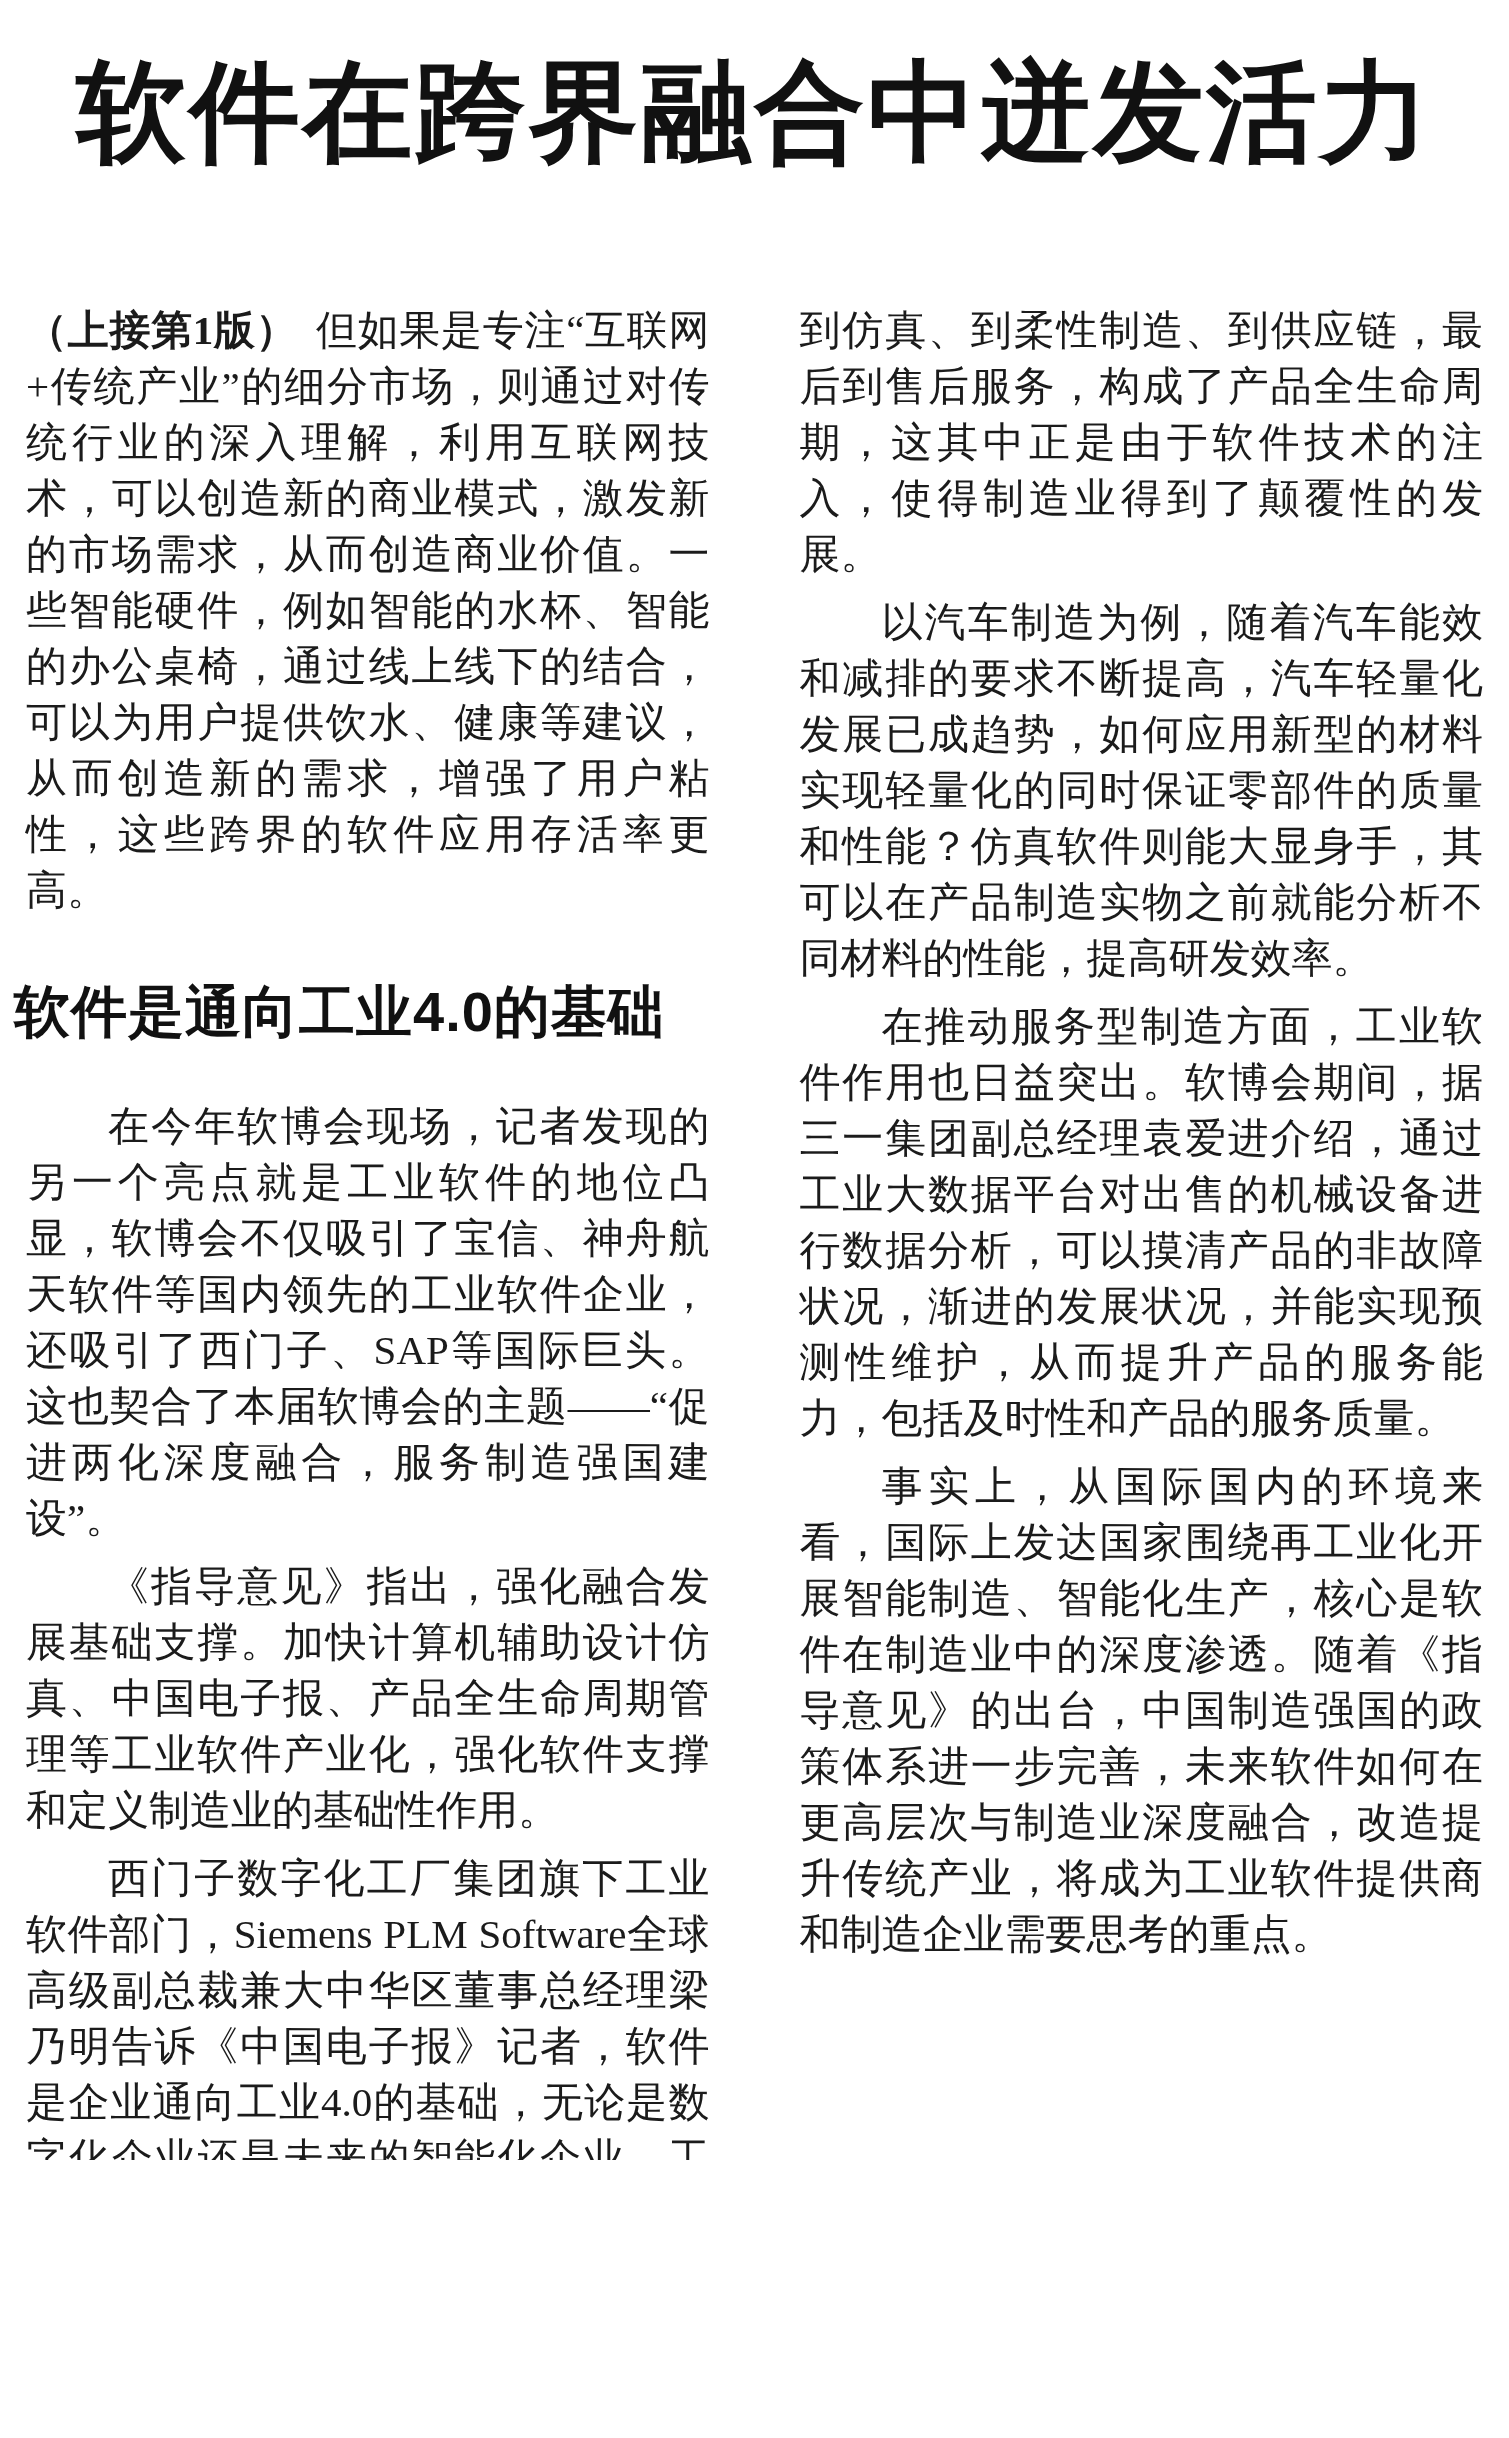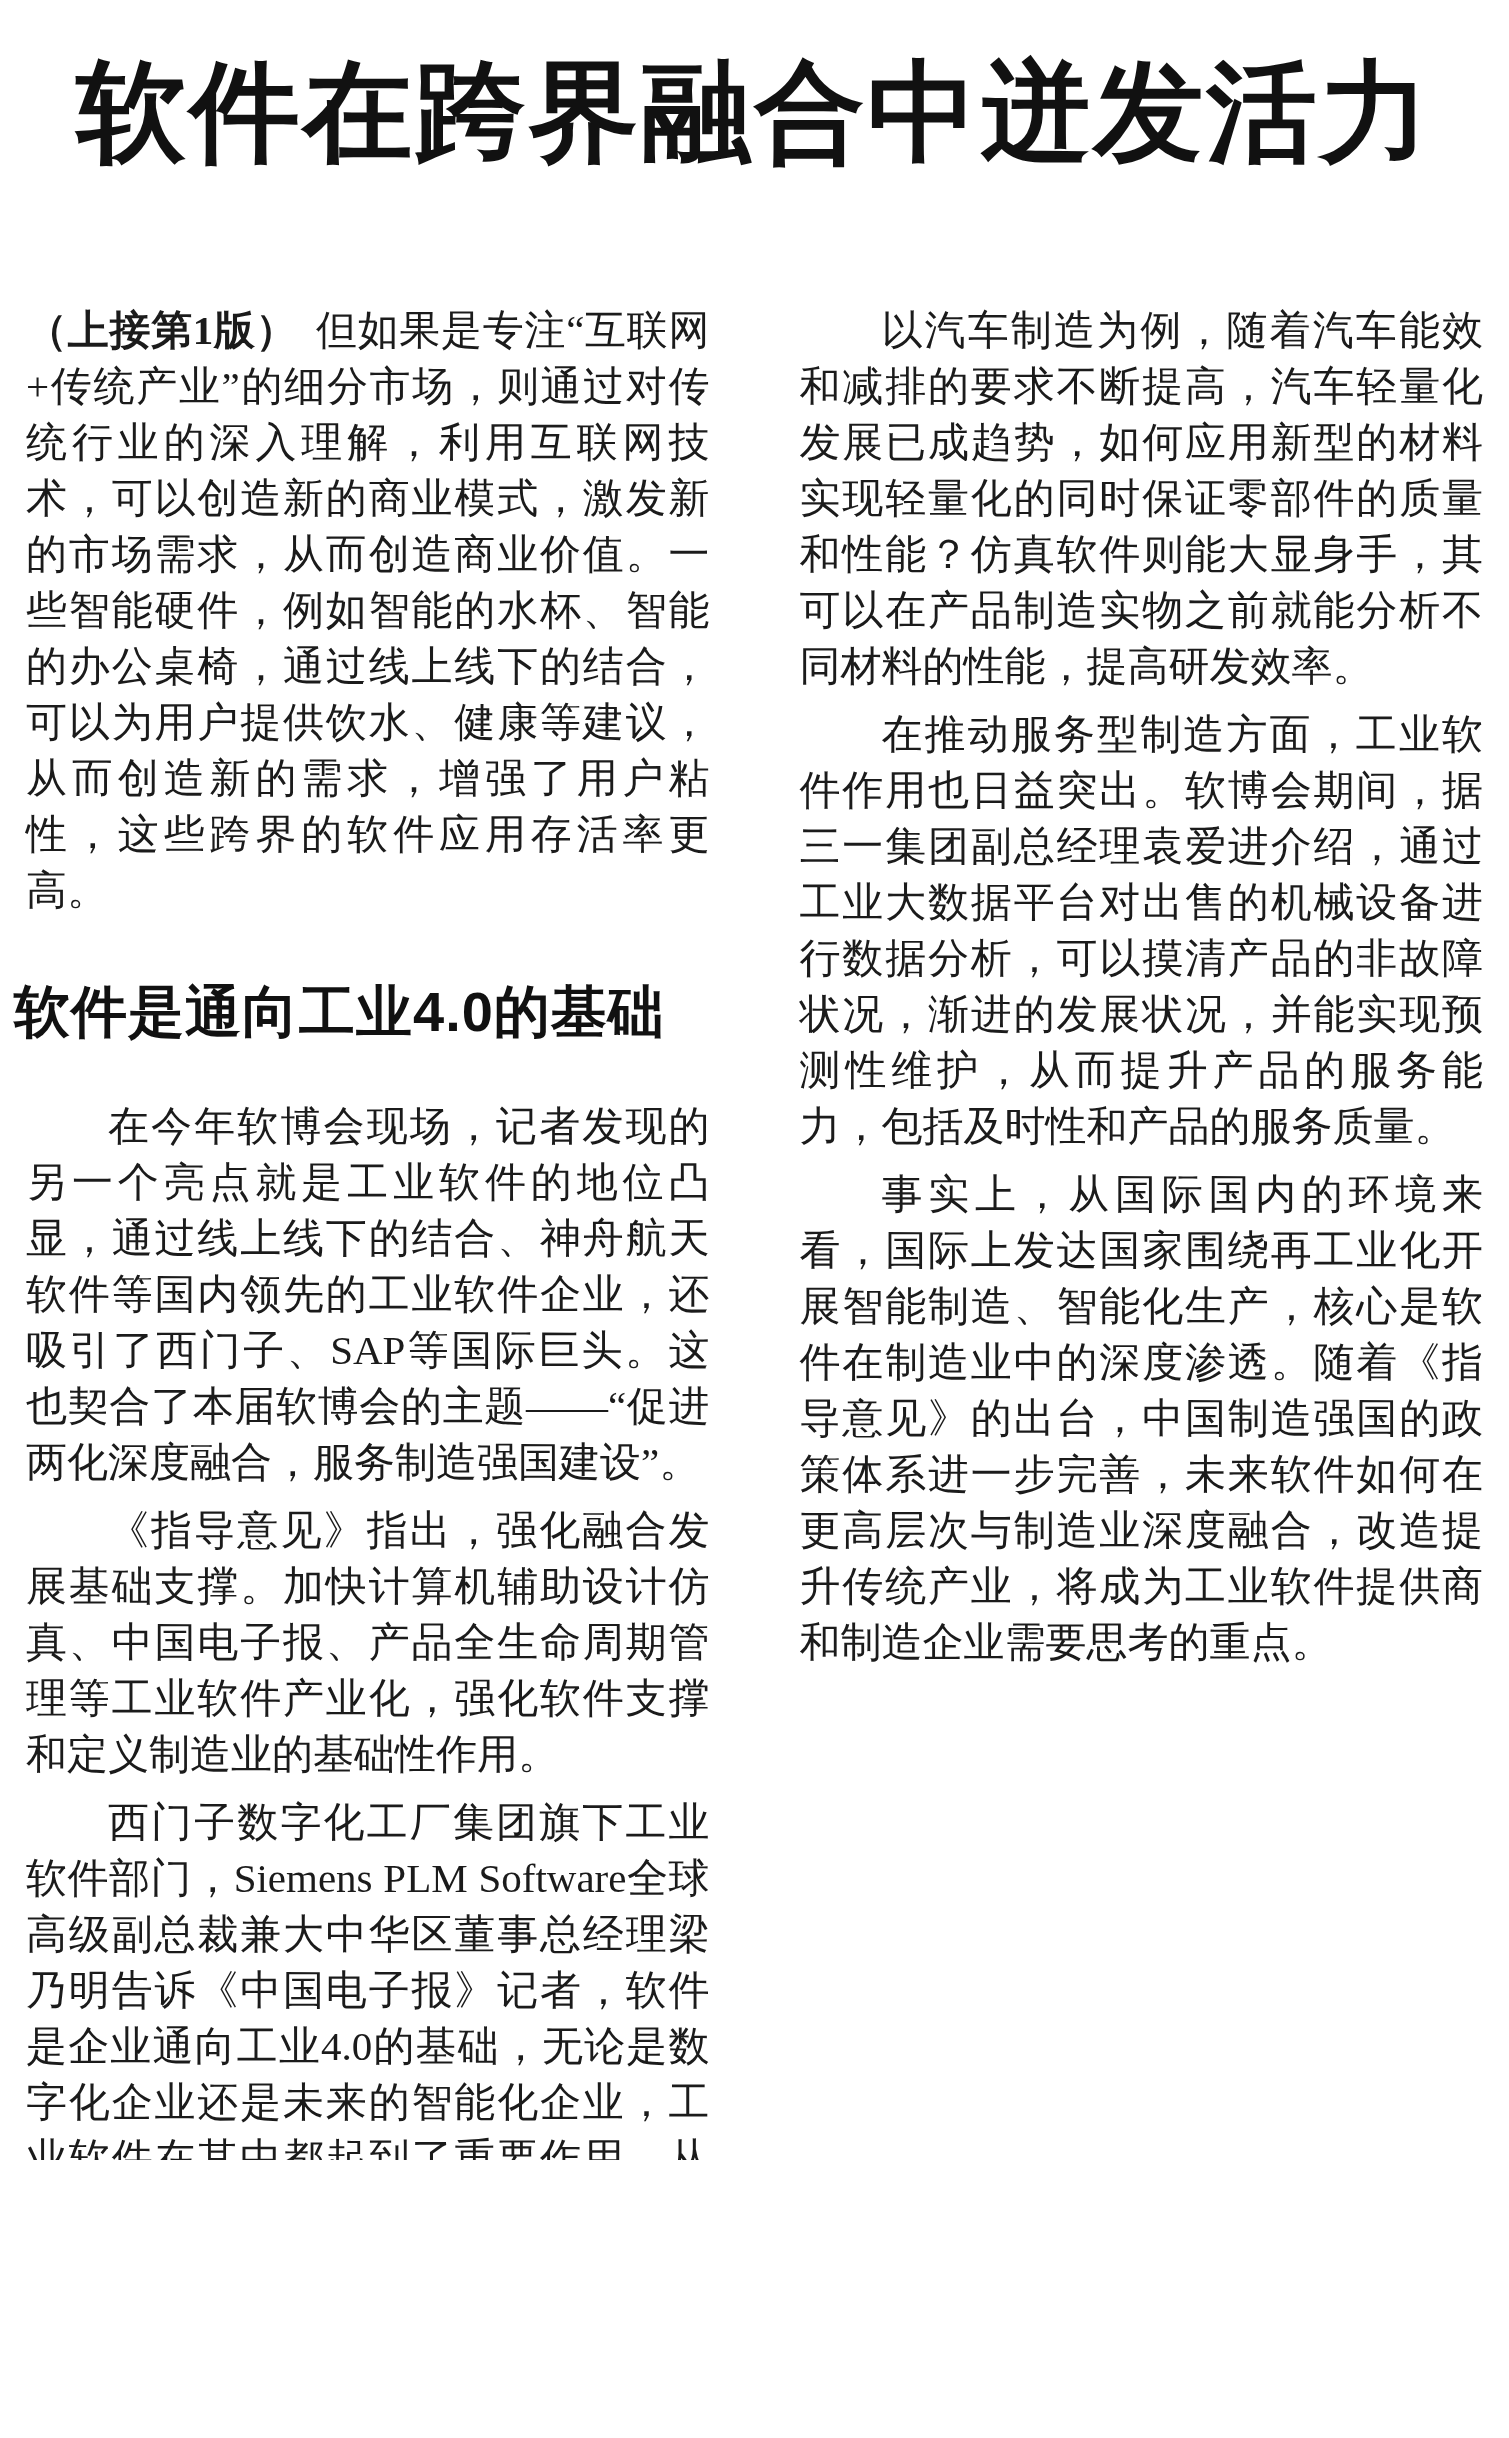--- a/index.html
+++ b/index.html
@@ -72,28 +72,29 @@
   <div class="columns">
 
     <div class="col">
       <p class="no-indent">
         <span class="lead">（上接第1版）</span><span>但如果是专注“互联网+传统产业”的细分市场，则通过对传统行业的深入理解，利用互联网技术，可以创造新的商业模式，激发新的市场需求，从而创造商业价值。一些智能硬件，例如智能的水杯、智能的办公桌椅，通过线上线下的结合，可以为用户提供饮水、健康等建议，从而创造新的需求，增强了用户粘性，这些跨界的软件应用存活率更高。</span>
       </p>
 
 
       <h2 class="subhead">软件是通向工业4.0的基础</h2>
 
-      <p>在今年软博会现场，记者发现的另一个亮点就是工业软件的地位凸显，通过线上线下的结合、神舟航天软件等国内领先的工业软件企业，还吸引了西门子、SAP等国际巨头。这也契合了本届软博会的主题——“促进两化深度融合，服务制造强国建设”。</p>
+      <p>在今年软博会现场，记者发现的另一个亮点就是工业软件的地位凸显，软博会不仅吸引了宝信、神舟航天软件等国内领先的工业软件企业，还吸引了西门子、SAP等国际巨头。这也契合了本届软博会的主题——“促进两化深度融合，服务制造强国建设”。</p>
 
       <p>《指导意见》指出，强化融合发展基础支撑。加快计算机辅助设计仿真、中国电子报、产品全生命周期管理等工业软件产业化，强化软件支撑和定义制造业的基础性作用。</p>
 
       <p>西门子数字化工厂集团旗下工业软件部门，Siemens PLM Software全球高级副总裁兼大中华区董事总经理梁乃明告诉《中国电子报》记者，软件是企业通向工业4.0的基础，无论是数字化企业还是未来的智能化企业，工业软件在其中都起到了重要作用。从智能产品的规划到设计、</p>
     </div>
 
     <div class="col">
+      <p class="no-indent">到仿真、到柔性制造、到供应链，最后到售后服务，构成了产品全生命周期，这其中正是由于软件技术的注入，使得制造业得到了颠覆性的发展。</p>
 
       <p>以汽车制造为例，随着汽车能效和减排的要求不断提高，汽车轻量化发展已成趋势，如何应用新型的材料实现轻量化的同时保证零部件的质量和性能？仿真软件则能大显身手，其可以在产品制造实物之前就能分析不同材料的性能，提高研发效率。</p>
 
       <p>在推动服务型制造方面，工业软件作用也日益突出。软博会期间，据三一集团副总经理袁爱进介绍，通过工业大数据平台对出售的机械设备进行数据分析，可以摸清产品的非故障状况，渐进的发展状况，并能实现预测性维护，从而提升产品的服务能力，包括及时性和产品的服务质量。</p>
 
 
       <p>事实上，从国际国内的环境来看，国际上发达国家围绕再工业化开展智能制造、智能化生产，核心是软件在制造业中的深度渗透。随着《指导意见》的出台，中国制造强国的政策体系进一步完善，未来软件如何在更高层次与制造业深度融合，改造提升传统产业，将成为工业软件提供商和制造企业需要思考的重点。</p>
     </div>
 
   </div>

